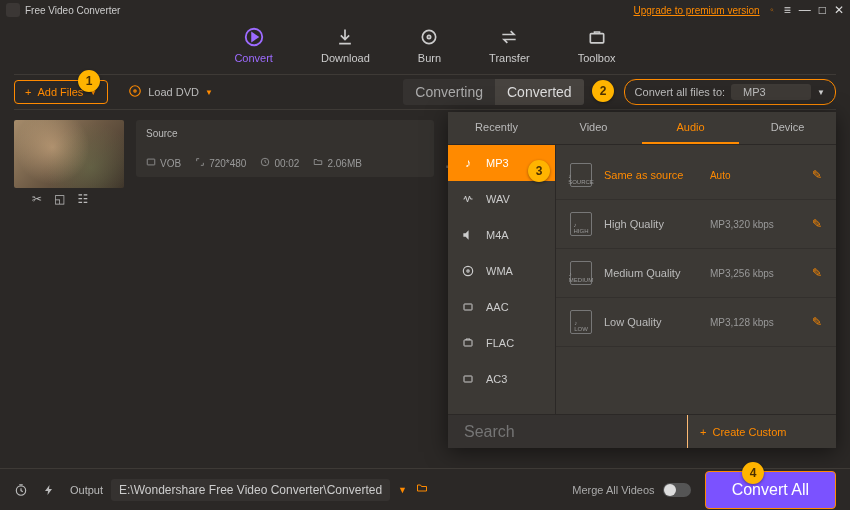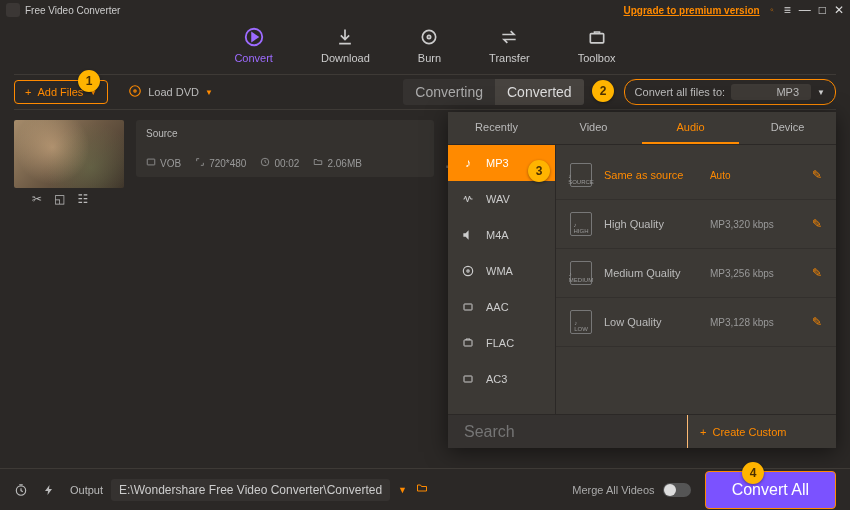--- a/index.html
+++ b/index.html
@@ -1,35 +1,35 @@
 <!DOCTYPE html>
 <html><head>
 <meta charset="utf-8">
 <style>
   * { box-sizing: border-box; margin: 0; padding: 0; font-family: "Segoe UI", Arial, sans-serif; }
   body { background: #2b2826; color: #bbb; width: 850px; height: 510px; overflow: hidden; position: relative; }
   .titlebar { height: 20px; display: flex; align-items: center; padding: 2px 6px; font-size: 10px; color: #ccc; }
   .titlebar .logo { width: 14px; height: 14px; border-radius: 3px; background: #3b3735; display: inline-block; margin-right: 5px; }
   .titlebar .spacer { flex: 1; }
-  .titlebar .upgrade { color: #ff8a00; text-decoration: underline; margin-right: 10px; font-size: 10px; font-weight: bold; }
+  .titlebar .upgrade { color: #ff8a00; text-decoration: underline; margin-right: 10px; font-size: 10px; }
   .win-controls { display: flex; gap: 8px; color: #ddd; font-size: 12px; }
   .win-controls span { cursor: pointer; }
   .search-icon { width: 12px; height: 12px; margin-right: 10px; }
   .topnav { display: flex; justify-content: center; gap: 48px; padding: 6px 0 10px; }
   .navitem { display: flex; flex-direction: column; align-items: center; font-size: 11px; color: #ccc; cursor: pointer; gap: 4px; }
   .navitem.active { color: #9d6bff; }
   .navicon { width: 22px; height: 22px; display: flex; align-items: center; justify-content: center; }
   .divider { height: 1px; background: #3e3a36; margin: 0 14px; }
   .toolbar { display: flex; align-items: center; height: 34px; padding: 0 14px; font-size: 11px; }
   .add-files { display: flex; align-items: center; gap: 6px; padding: 5px 10px; border: 1.5px solid #ff8a00; border-radius: 4px; color: #ff8a00; cursor: pointer; }
   .load-dvd { display: flex; align-items: center; gap: 6px; margin-left: 20px; color: #bbb; cursor: pointer; }
   .tabs-convert { margin-left: auto; margin-right: 40px; display: flex; background: #353230; border-radius: 3px; overflow: hidden; font-size: 14px; }
   .tabs-convert div { padding: 5px 12px; cursor: pointer; color: #aaa; }
   .tabs-convert div.active { background: #47433f; color: #ddd; }
-  .convert-to { display: flex; align-items: center; gap: 6px; border: 1.5px solid #ff8a00; border-radius: 12px; padding: 4px 10px; cursor: pointer; text-align: right; }
+  .convert-to { display: flex; align-items: center; gap: 6px; border: 1.5px solid #ff8a00; border-radius: 12px; padding: 4px 10px; cursor: pointer; }
   .convert-to .format { background: #3e3a36; padding: 2px 12px; border-radius: 3px; min-width: 80px; display: inline-block; }
   .content-row { display: flex; padding: 10px 14px; gap: 10px; }
   .video-card { width: 420px; }
   .card-top { display: flex; gap: 12px; }
   .thumb { width: 110px; height: 68px; background: linear-gradient(135deg,#a68c6b,#6b5843,#3b3028); border-radius: 2px; position: relative; overflow: hidden; }
   .thumb::before { content:""; position:absolute; inset:0; background: radial-gradient(circle at 35% 40%, rgba(255,210,160,.4), transparent 45%), radial-gradient(circle at 70% 70%, rgba(120,140,90,.35), transparent 50%); }
   .card-info { flex: 1; font-size: 11px; }
   .fname { margin-bottom: 6px; color: #ddd; }
   .source-box { background: #34312e; padding: 8px 10px; border-radius: 3px; display: flex; gap: 14px; align-items: center; flex-wrap: wrap; font-size: 10px; color: #999; }
   .source-box .row1 { width: 100%; margin-bottom: 4px; color: #bbb; }

